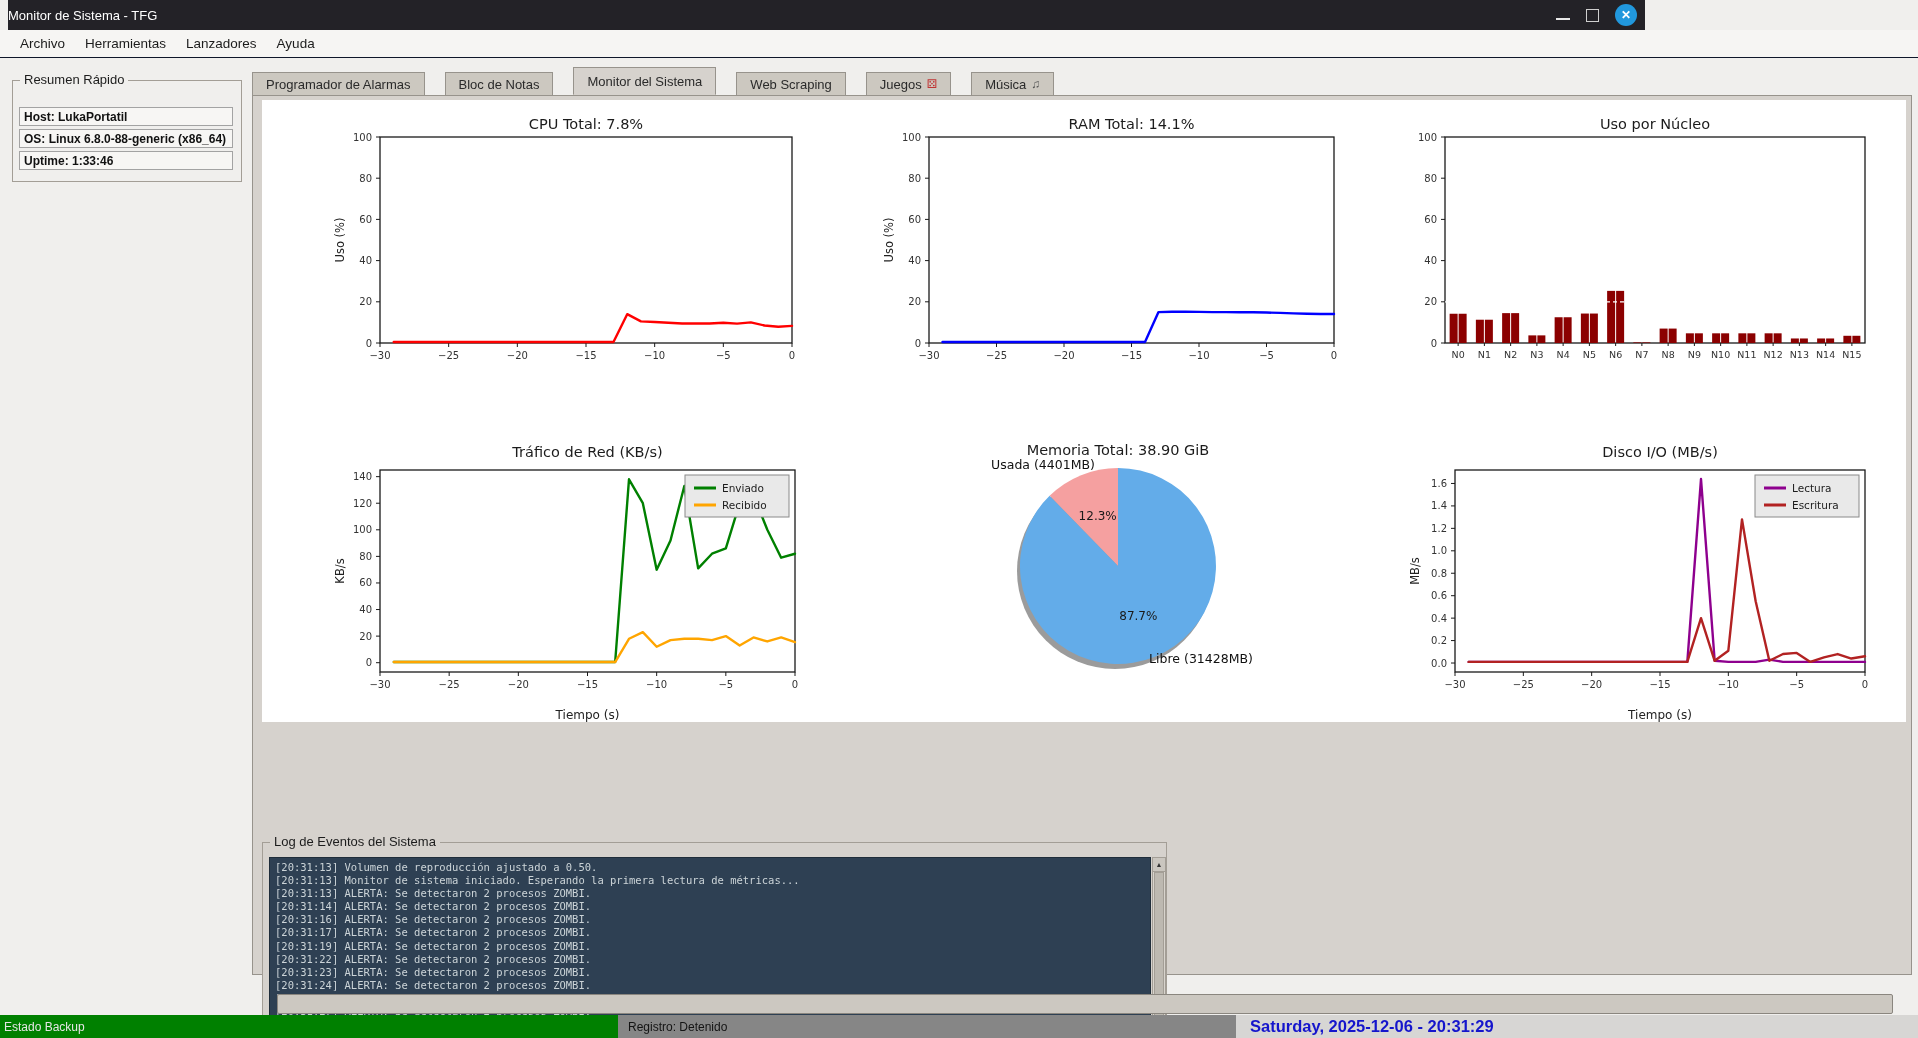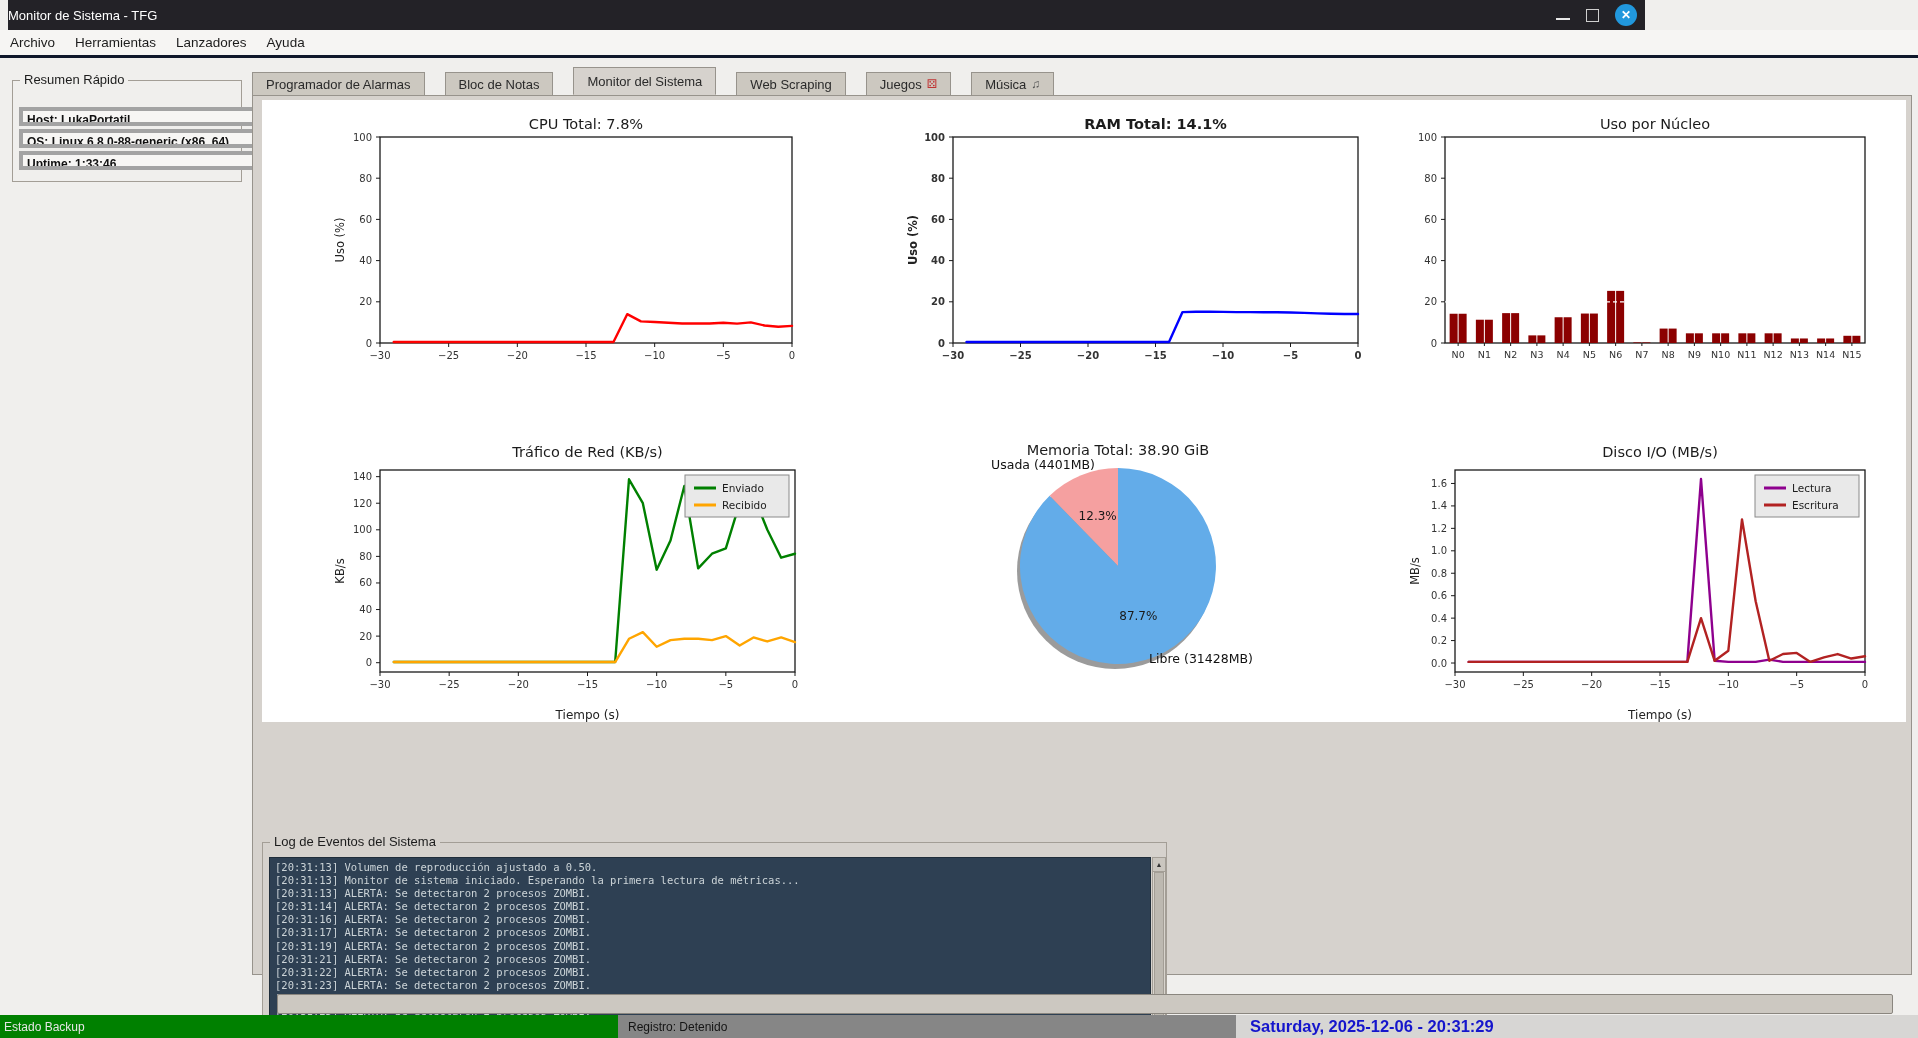--- a/index.html
+++ b/index.html
@@ -10,29 +10,29 @@
   
   .titlebar{left:8px;top:0;width:1637px;height:30px;background:#232227;color:#fff;
             display:flex;align-items:center;justify-content:flex-start;font-size:13px}
   .winbtns{position:absolute;right:8px;top:0;height:30px;display:flex;align-items:center;gap:16px}
   .wb-min{width:14px;height:2px;background:#e8e8e8;margin-top:8px}
   .wb-max{width:11px;height:11px;border:1.5px solid #cfcfcf;position:relative;background:#232227}
   .wb-max:before{content:"";position:absolute;left:2px;top:-4px;width:11px;height:11px;border:1.5px solid #8a8a8a;z-index:-1}
   .wb-close{width:22px;height:22px;border-radius:50%;background:#2198dd;color:#fff;display:flex;
             align-items:center;justify-content:center;font-size:12px;font-weight:bold}
   
-  .menubar{left:0;top:30px;width:1918px;height:28px;background:#f6f5f3;border-bottom:3px solid #0f172a;
-           display:flex;align-items:center;padding-left:0;box-sizing:border-box}
+  .menubar{left:0;top:30px;width:1918px;height:28px;background:#f6f5f3;border-bottom:1px solid #0f172a;
+           display:flex;align-items:center;padding-left:10px;box-sizing:border-box}
   .menu-item{font-size:13.5px;color:#1c1c1c;padding:3px 10px}
   
   .groupbox{border:1px solid #a39e96;position:relative}
   .gb-label{position:absolute;top:-9px;left:7px;padding:0 4px;font-size:13px;color:#1c1c1c;white-space:nowrap}
   .sidebar-box{left:12px;top:80px;width:228px;height:100px;background:#f0efed}
   .sidebar-box .gb-label{background:#f0efed}
-  .info-row{position:absolute;left:6px;width:243px;height:19px;background:#f7f6f4;border:4px solid #a3a3a3;
+  .info-row{position:absolute;left:6px;width:214px;height:19px;background:#f7f6f4;border:1px solid #a3a3a3;
             font-size:12px;font-weight:bold;color:#111;line-height:18px;padding-left:4px;box-sizing:border-box;
             white-space:nowrap;overflow:hidden}
   
   .tabbar{left:252px;top:68px;height:27px;display:flex;align-items:flex-end}
   .tab{background:#ccc8c0;border:1px solid #97938c;border-bottom:none;height:22px;padding:0 13px;
        font-size:13px;color:#2a2a2a;display:flex;align-items:center;gap:5px;margin-right:20px}
   .tab.active{background:#d6d2cd;height:26px;border-bottom:1px solid #d6d2cd;position:relative;z-index:3}
   .tab-icon{font-size:12px}
   
   .panel{left:252px;top:95px;width:1660px;height:880px;background:#d6d2cd;border:1px solid #97938c;box-sizing:border-box}
@@ -136,21 +136,21 @@
         <line x1="324" y1="238" x2="324" y2="242" stroke="#1a1a1a" stroke-width="1"></line>
         <text x="324" y="254" font-size="10" text-anchor="middle" fill="#333">−15</text>
         <line x1="392.6666666666667" y1="238" x2="392.6666666666667" y2="242" stroke="#1a1a1a" stroke-width="1"></line>
         <text x="392.6666666666667" y="254" font-size="10" text-anchor="middle" fill="#333">−10</text>
         <line x1="461.3333333333333" y1="238" x2="461.3333333333333" y2="242" stroke="#1a1a1a" stroke-width="1"></line>
         <text x="461.3333333333333" y="254" font-size="10" text-anchor="middle" fill="#333">−5</text>
         <line x1="530" y1="238" x2="530" y2="242" stroke="#1a1a1a" stroke-width="1"></line>
         <text x="530" y="254" font-size="10" text-anchor="middle" fill="#333">0</text>
         <polyline points="131.73333333333332,236.97 145.46666666666667,236.97 159.2,236.97 172.93333333333334,236.97 186.66666666666669,236.97 200.4,236.97 214.13333333333333,236.97 227.86666666666667,236.97 241.6,236.97 255.33333333333334,236.97 269.06666666666666,236.97 282.8,236.97 296.5333333333333,236.97 310.26666666666665,236.97 324,236.97 337.73333333333335,236.97 351.4666666666667,236.97 365.2,209.16 378.93333333333334,216.37 392.6666666666667,216.988 406.4,217.812 420.1333333333333,218.43 433.8666666666667,218.43 447.6,218.43 461.3333333333333,217.812 475.06666666666666,218.636 488.8,217.4 502.53333333333336,220.49 516.2666666666667,221.726 530,220.90200000000002" fill="none" stroke="#ff0000" stroke-width="2.4" stroke-linejoin="round" stroke-linecap="round"></polyline>
       </svg></div>
-    <div class="chart" style="left: 576px; top: 5px; width: 548px; height: 285px; font-weight: bold;"><svg width="548" height="285">
+    <div class="chart" style="left: 552px; top: 5px; width: 548px; height: 285px;"><svg width="548" height="285">
         <rect x="115" y="32" width="405" height="206" fill="none" stroke="#1a1a1a" stroke-width="1.3"></rect>
         <text x="317.5" y="24" font-size="14.5" text-anchor="middle" fill="#1c1c1c">RAM Total: 14.1%</text>
         <line x1="111" y1="238" x2="115" y2="238" stroke="#1a1a1a" stroke-width="1"></line>
         <text x="107" y="241.5" font-size="10" text-anchor="end" fill="#333">0</text>
         <line x1="111" y1="196.8" x2="115" y2="196.8" stroke="#1a1a1a" stroke-width="1"></line>
         <text x="107" y="200.3" font-size="10" text-anchor="end" fill="#333">20</text>
         <line x1="111" y1="155.6" x2="115" y2="155.6" stroke="#1a1a1a" stroke-width="1"></line>
         <text x="107" y="159.1" font-size="10" text-anchor="end" fill="#333">40</text>
         <line x1="111" y1="114.4" x2="115" y2="114.4" stroke="#1a1a1a" stroke-width="1"></line>
         <text x="107" y="117.9" font-size="10" text-anchor="end" fill="#333">60</text>
@@ -359,21 +359,20 @@
 <div class="abs groupbox log-box">
   <span class="gb-label">Log de Eventos del Sistema</span>
   <div class="log-area" id="logarea">
       <div>[20:31:13] Volumen de reproducción ajustado a 0.50.</div>
       <div>[20:31:13] Monitor de sistema iniciado. Esperando la primera lectura de métricas...</div>
       <div>[20:31:13] ALERTA: Se detectaron 2 procesos ZOMBI.</div>
       <div>[20:31:14] ALERTA: Se detectaron 2 procesos ZOMBI.</div>
       <div>[20:31:16] ALERTA: Se detectaron 2 procesos ZOMBI.</div>
       <div>[20:31:17] ALERTA: Se detectaron 2 procesos ZOMBI.</div>
       <div>[20:31:19] ALERTA: Se detectaron 2 procesos ZOMBI.</div>
-      <div>[20:31:21] ALERTA: Se detectaron 2 procesos ZOMBI.</div>
       <div>[20:31:22] ALERTA: Se detectaron 2 procesos ZOMBI.</div>
       <div>[20:31:23] ALERTA: Se detectaron 2 procesos ZOMBI.</div>
       <div>[20:31:24] ALERTA: Se detectaron 2 procesos ZOMBI.</div>
       <div>[20:31:25] ALERTA: Se detectaron 2 procesos ZOMBI.</div>
       <div>[20:31:27] ALERTA: Se detectaron 2 procesos ZOMBI.</div>
     </div>
   <div class="scrollbar" style="left:889px;top:14px;width:14px;height:206px">
     <div class="scroll-arrow">▲</div>
     <div class="scroll-thumb" style="top:14px;height:188px"></div>
   </div>

